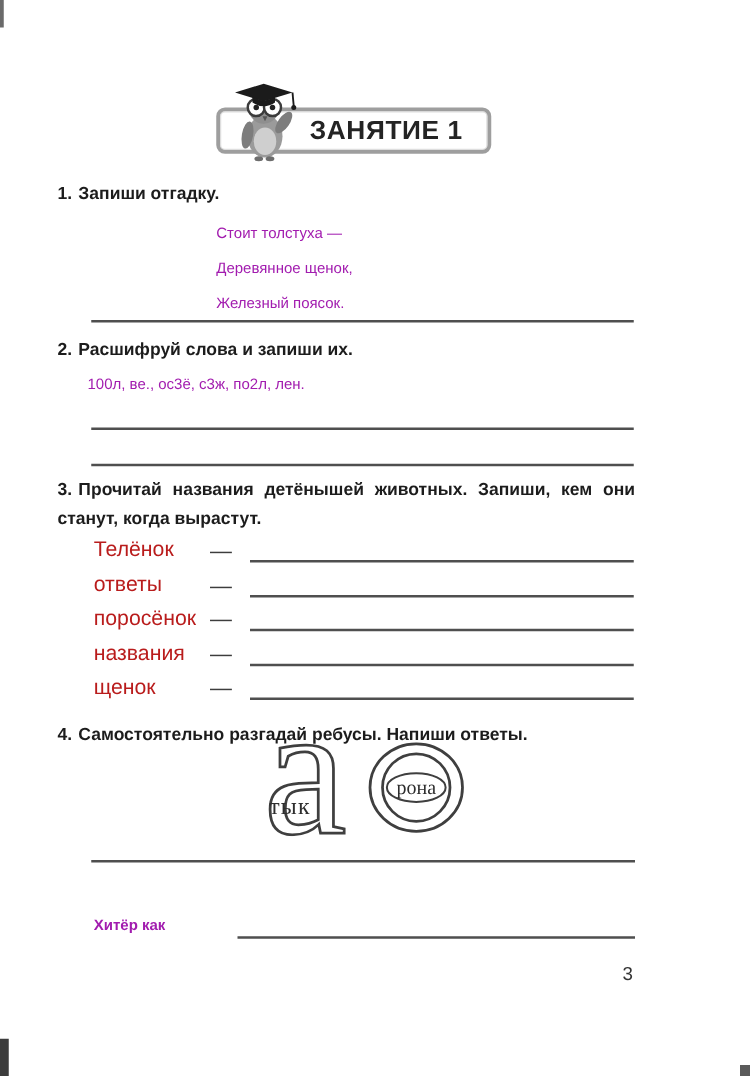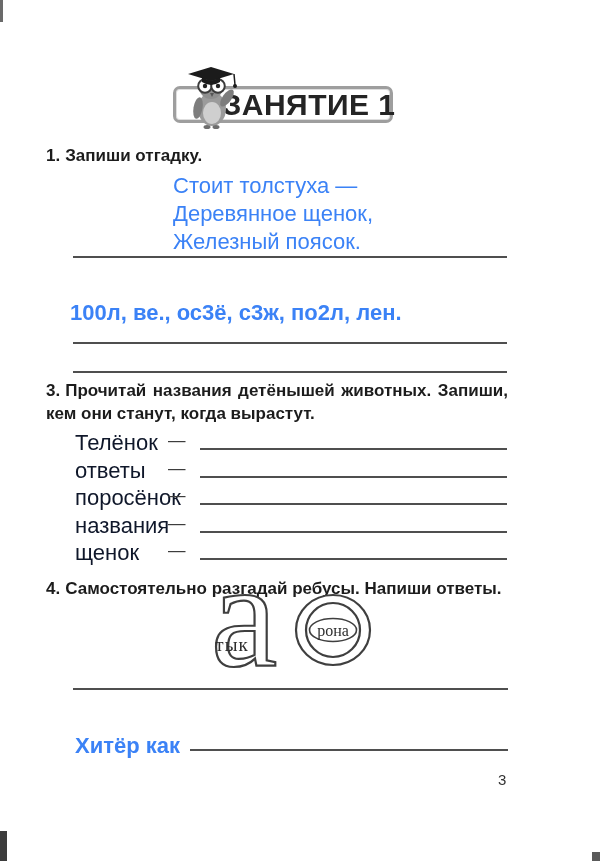--- a/index.html
+++ b/index.html
@@ -9,47 +9,47 @@
   }
 
   
   .header-box {
     position:absolute; left:173px; top:86px; width:162px; height:31px;
     border:3px solid #9e9e9e; border-radius:7px;
     box-shadow: inset 0 0 0 1px #dedede;
     display:flex; align-items:center; justify-content:center;
     padding-left:52px;
   }
-  .header-title { font-size:30px; font-weight:bold; color:#242424; letter-spacing:0.5px; white-space:nowrap; }
+  .header-title { font-size:21px; font-weight:bold; color:#242424; letter-spacing:0.5px; white-space:nowrap; }
   .owl { position:absolute; left:185px; top:64px; }
 
   
-  .h { position:absolute; left:46px; font-size:17px; font-weight:bold; color:#1c1c1c; }
+  .h { position:absolute; left:46px; font-size:14px; font-weight:bold; color:#1c1c1c; }
   .h .num { margin-right:5px; }
   .h1 { top:146px; }
   .h2 { top:271px; }
   .h3 { top:380px; width:462px; text-align:justify; line-height:22.5px; }
   .h4 { top:579px; width:462px; }
   .h5 { top:703px; }
 
-  .bodytext { font-size:22px; color:#3b82f6; }
+  .bodytext { font-size:12px; color:#a21caf; }
   .riddle { position:absolute; left:173px; top:172px; line-height:28px; }
-  .words  { position:absolute; left:70px;  top:300px;font-weight:bold; }
+  .words  { position:absolute; left:70px;  top:300px; }
 
   .blank { position:absolute; border-top:2px solid #4f4f4f; }
   .b1  { left:73px; top:256px; width:434px; }
   .b2a { left:73px; top:342px; width:434px; }
   .b2b { left:73px; top:371px; width:434px; }
   .b4  { left:73px; top:688px; width:435px; }
   .b5  { left:190px; top:749px; width:318px; }
 
   
   .list { position:absolute; left:75px; top:429px; width:432px; }
   .row { position:relative; height:27.5px; }
-  .row .label { position:absolute; left:0;   top:1px; font-size:22px; color:#0f172a; }
+  .row .label { position:absolute; left:0;   top:1px; font-size:17px; color:#b91c1c; }
   .row .dash  { position:absolute; left:93px; top:1px; font-size:17.5px; color:#3d3d3d; }
   .row .wline { position:absolute; left:125px; right:0; top:19px; border-top:2px solid #4f4f4f; }
 
   
   .rebus1 { position:absolute; left:196px; top:589px; }
   .rebus2 { position:absolute; left:288px; top:592px; }
 
   .prompt { position:absolute; left:75px; top:733px;font-weight:bold; }
   .pagenum { position:absolute; left:498px; top:771px; font-size:15px; color:#333333; }
 
@@ -93,20 +93,23 @@
   <div class="h h1">
     <span class="num">1.</span><span>Запиши отгадку.</span>
   </div>
   <div class="riddle bodytext">
     <div>Стоит толстуха —</div>
     <div>Деревянное щенок,</div>
     <div>Железный поясок.</div>
   </div>
   <div class="blank b1"></div>
 
+  <div class="h h2">
+    <span class="num">2.</span><span>Расшифруй слова и запиши их.</span>
+  </div>
   <div class="words bodytext">100л, ве., ос3ё, с3ж, по2л, лен.</div>
   <div class="blank b2a"></div>
   <div class="blank b2b"></div>
 
   <div class="h h3">
     <span class="num">3.</span><span>Прочитай названия детёнышей животных. Запиши, кем они станут, когда вырастут.</span>
   </div>
   <div class="list">
     <div class="row">
       <span class="label">Телёнок</span>

